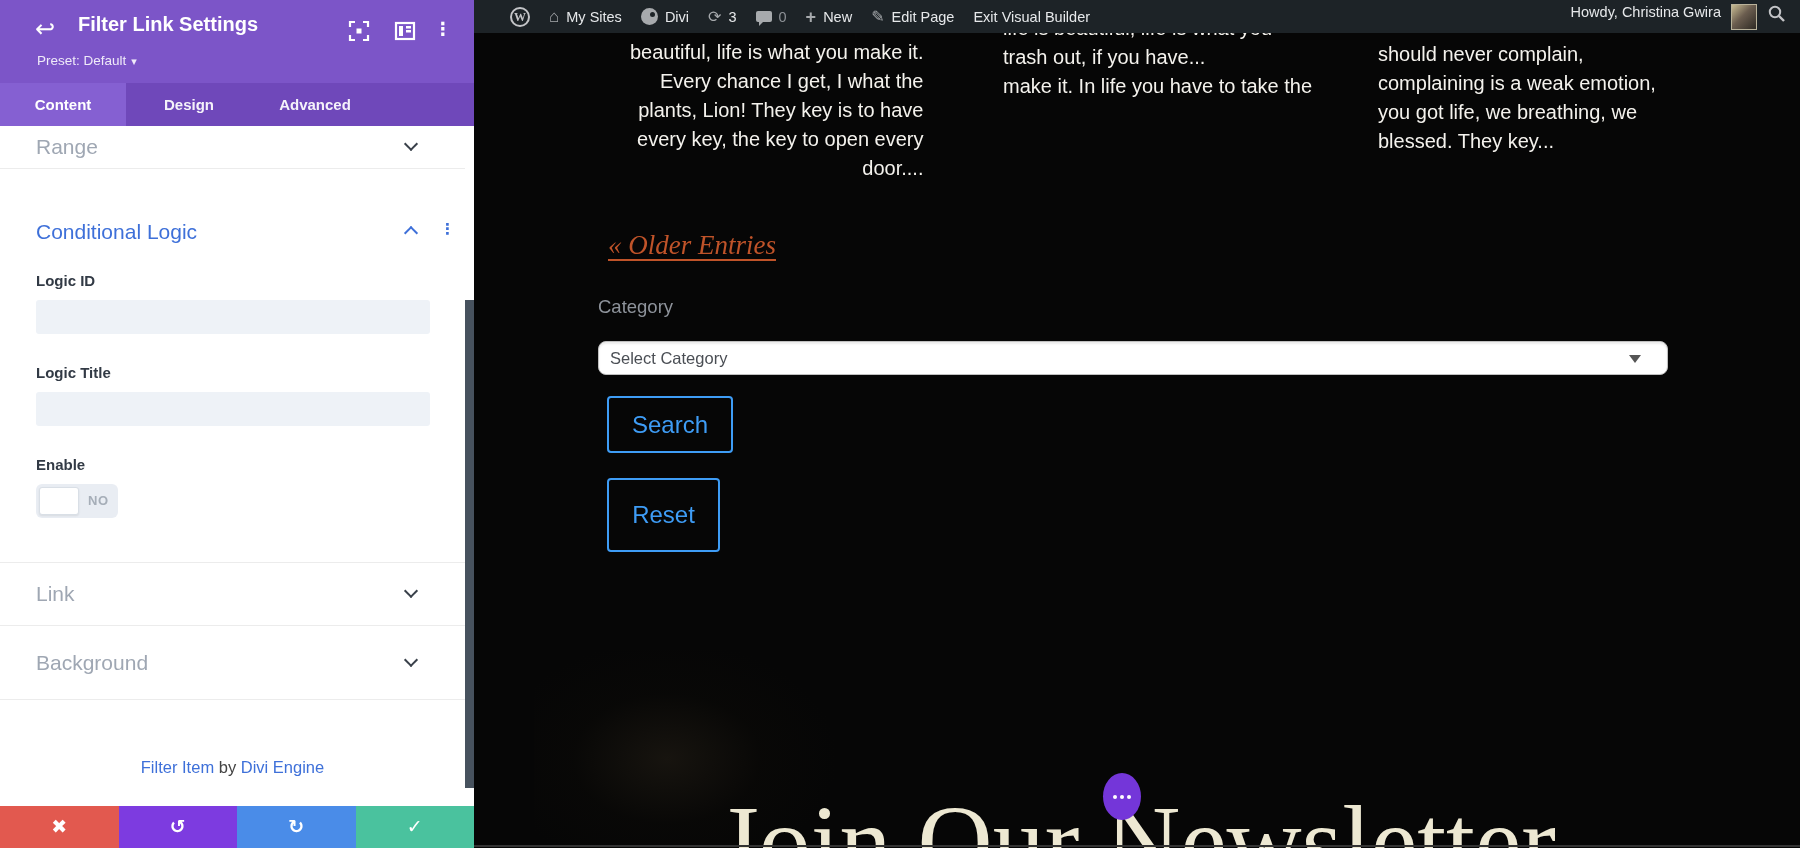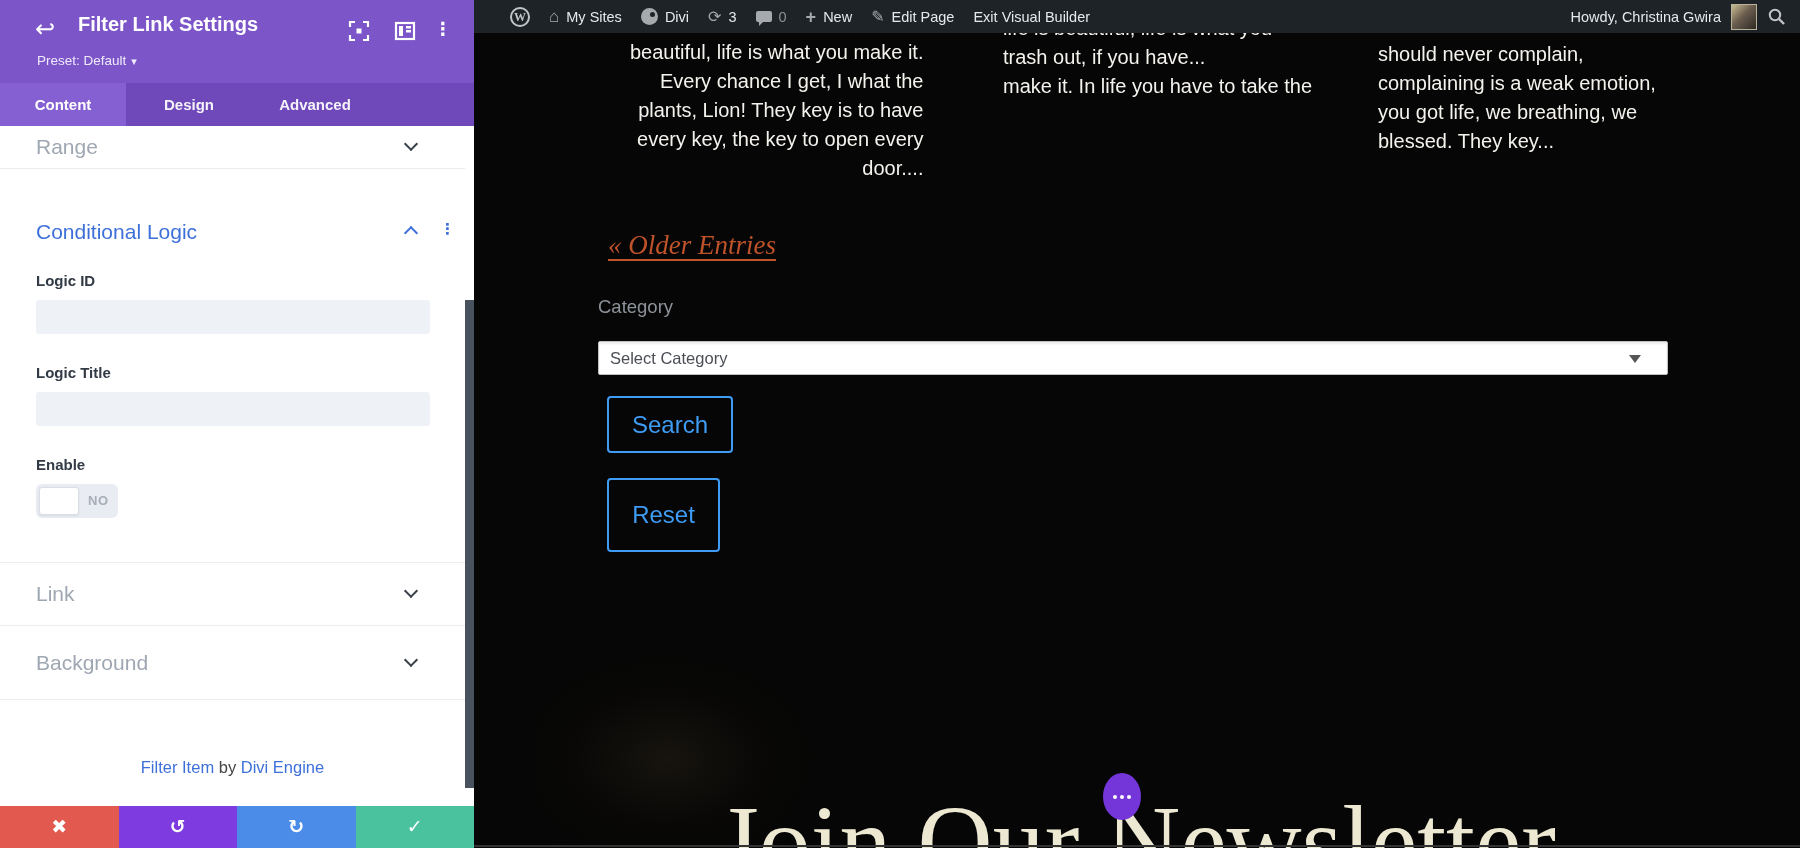--- a/index.html
+++ b/index.html
@@ -61,21 +61,21 @@
   .action-btn{width:118.5px;height:42px;color:#fff;font-size:19px;font-weight:bold;
               line-height:42px;text-align:center;cursor:pointer;}
 
   
   #preview{position:absolute;left:474px;top:0;width:1326px;height:848px;background:#060606;}
 
   .admin-bar{position:absolute;left:0;top:0;width:1326px;height:33px;background:#1D2327;
              display:flex;align-items:center;z-index:5;color:#E6E8EA;font-size:14.5px;}
   .ab-left{display:flex;align-items:center;gap:19px;padding-left:36px;flex:1;}
   .ab-item{display:flex;align-items:center;gap:7px;cursor:pointer;white-space:nowrap;}
-  .ab-right{display:flex;align-items:center;gap:10px;padding-right:14px;}
+  .ab-right{display:flex;align-items:flex-start;gap:10px;padding-right:14px;}
   .wp-logo{width:20px;height:20px;border-radius:50%;border:2px solid #c3c4c7;color:#c3c4c7;
            font-family:"Liberation Serif",serif;font-weight:bold;font-size:12px;
            line-height:16px;text-align:center;}
   .house-icon{font-size:17px;color:#a7aaad;line-height:1;}
   .divi-icon{position:relative;width:17px;height:17px;border-radius:50%;background:#a7aaad;}
   .divi-icon::after{content:"";position:absolute;left:9px;top:4px;width:5px;height:5px;
                     border-radius:50%;background:#1D2327;}
   .glyph-icon{color:#a7aaad;font-size:16px;line-height:1;}
   .count-dim{color:#8d9196;}
   .bubble-icon{position:relative;width:16px;height:11px;background:#a7aaad;border-radius:2px;}
@@ -87,21 +87,21 @@
   .search-icon svg{display:block;}
 
   .pcol{position:absolute;color:#F4F2ED;font-size:20px;z-index:1;}
   .pline{height:29px;line-height:29px;white-space:nowrap;}
 
   .older-entries{position:absolute;left:134px;top:230px;font-family:"Liberation Serif","DejaVu Serif",serif;
                  font-style:italic;font-size:27px;color:#BF5329;text-decoration:underline;
                  text-decoration-thickness:2px;text-underline-offset:5px;cursor:pointer;z-index:1;}
   .category-label{position:absolute;left:124px;top:296px;font-size:18.5px;color:#8E939B;z-index:1;}
   .cat-select{position:absolute;left:124px;top:341px;width:1070px;height:34px;background:#fff;
-              border:1px solid #BFBFBF;border-radius:2px;z-index:1;cursor:pointer;
+              border:1px solid #BFBFBF;border-radius:8px;z-index:1;cursor:pointer;
               box-shadow:inset 0 2px 2px rgba(0,0,0,.08);}
   .cat-select-text{position:absolute;left:11px;top:0;height:32px;line-height:32px;
                    font-size:16.5px;color:#4A4E54;}
   .select-arrow{position:absolute;right:26px;top:13px;width:0;height:0;
                 border-left:6px solid transparent;border-right:6px solid transparent;
                 border-top:8px solid #555;}
   .outline-btn{position:absolute;left:133px;background:transparent;border:2px solid #3E9CF5;
                border-radius:4px;color:#3E9CF5;font-size:24px;z-index:1;cursor:pointer;
                font-family:"Liberation Sans",sans-serif;}
   .btn-search{top:396px;width:126px;height:57px;}

